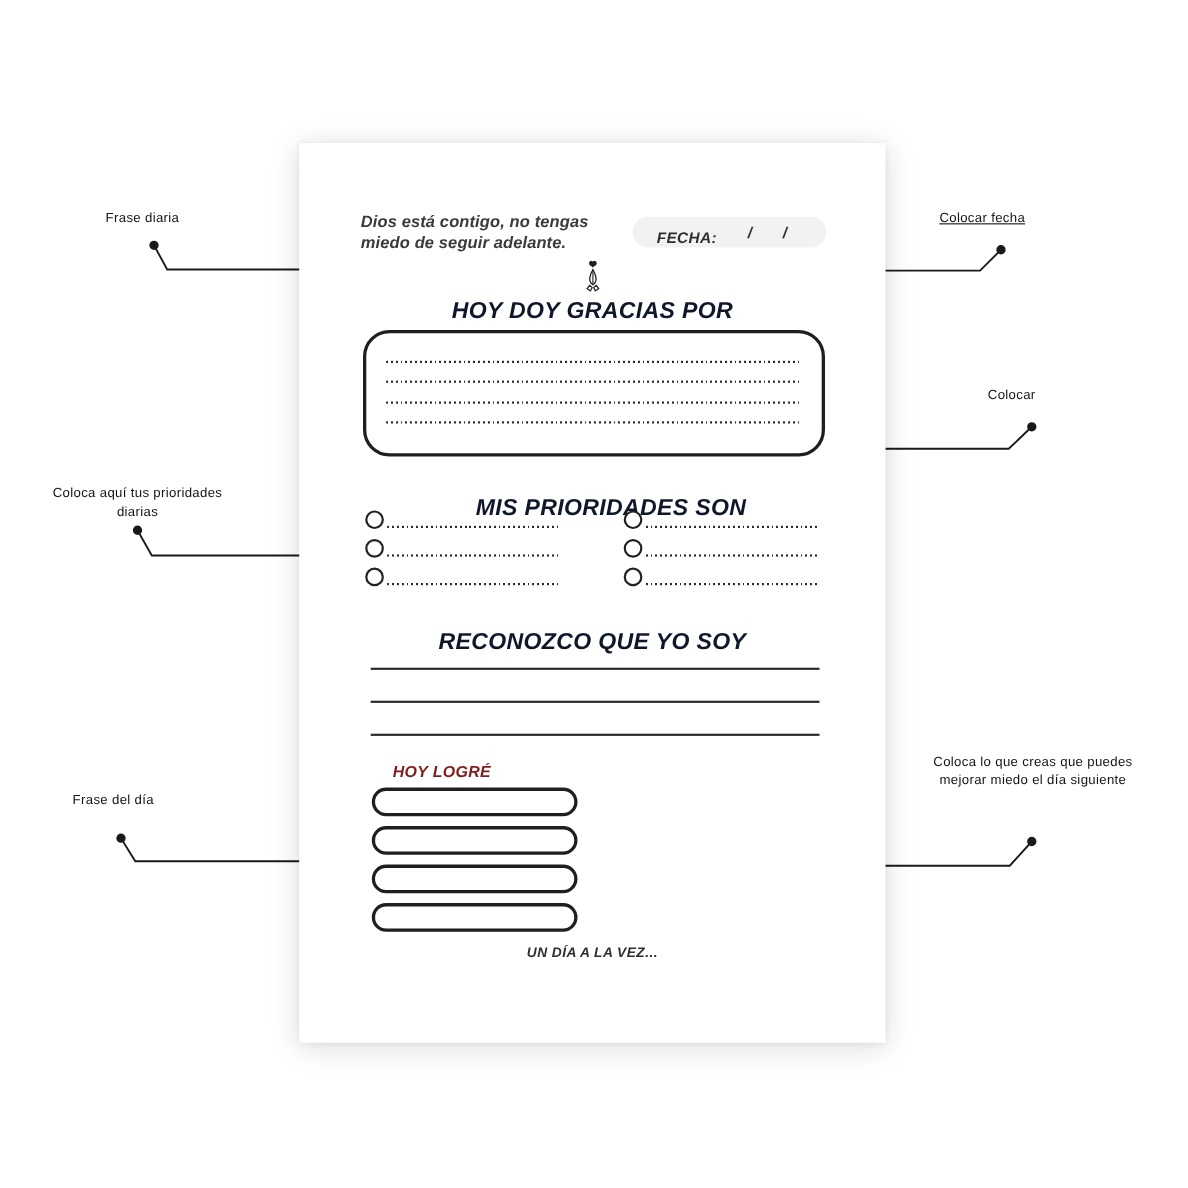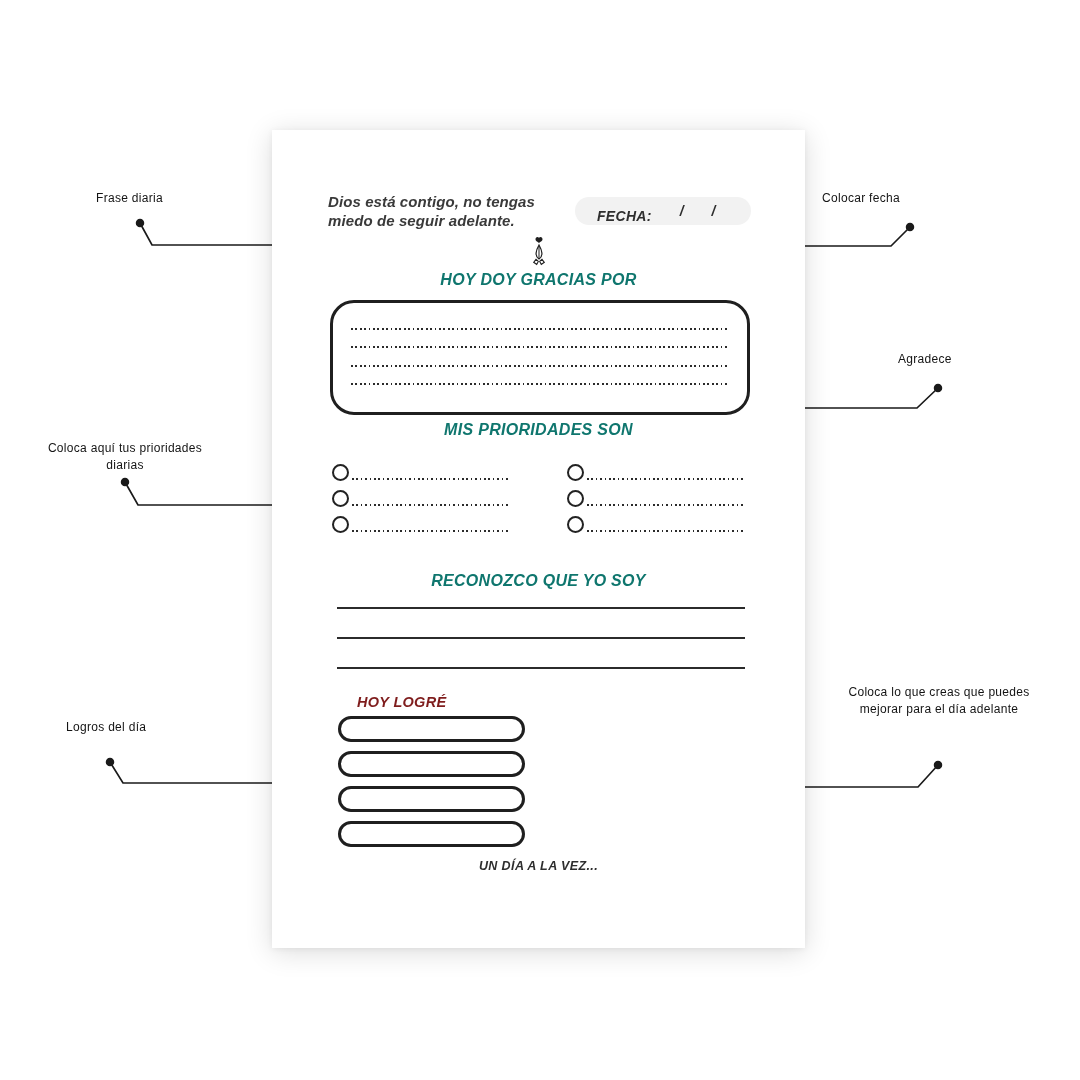--- a/index.html
+++ b/index.html
@@ -6,21 +6,21 @@
   html, body { width: 1080px; height: 1080px; background: #ffffff; overflow: hidden; }
   body { font-family: "Liberation Sans", sans-serif; position: relative; }
 
   .canvas { position: absolute; inset: 0; width: 1080px; height: 1080px; background: #ffffff; }
 
   
   .leaders { position: absolute; left: 0; top: 0; width: 1080px; height: 1080px; pointer-events: none; }
   .ann { position: absolute; font-size: 12px; color: #141414; letter-spacing: 0.3px; line-height: 1.4; white-space: nowrap; }
   .ann.wrap { white-space: normal; text-align: center; }
   .ann-frase    { left: 96px;  top: 190px; }
-  .ann-fecha    { left: 822px; top: 190px; }
+  .ann-fecha    { left: 854px; top: 190px; text-decoration: underline; }
   .ann-agradece { left: 898px; top: 351px; }
   .ann-prior    { left: 35px;  top: 440px; width: 180px; line-height: 1.42; }
   .ann-logros   { left: 66px;  top: 719px; }
   .ann-mejorar  { left: 846px; top: 684px; width: 186px; line-height: 1.38; }
 
   
   .page {
     position: absolute; left: 272px; top: 130px; width: 533px; height: 818px;
     background: #ffffff;
     box-shadow: 0 4px 26px rgba(0,0,0,0.14), 0 1px 6px rgba(0,0,0,0.06);
@@ -39,24 +39,24 @@
     background: #f2f2f2; border-radius: 14px;
     display: flex; align-items: center;
   }
   .date-label { font-weight: bold; font-style: italic; font-size: 14px; color: #2e2e2e; margin-left: 22px; letter-spacing: 0.3px; margin-top: 10px; }
   .date-sep { font-weight: bold; font-style: italic; font-size: 14px; color: #2e2e2e; margin-left: 28px; }
 
   .icon-wrap { position: absolute; left: 50%; top: 106px; transform: translateX(-50%); width: 20px; height: 32px; }
 
   .sec-heading {
     position: absolute; left: 0; width: 100%; text-align: center;
-    font-weight: bold; font-style: italic; font-size: 16px; color: #0f766e; letter-spacing: 0.3px;
+    font-weight: bold; font-style: italic; font-size: 21px; color: #0f172a; letter-spacing: 0.3px;
   }
   .h-gratitude { top: 141px; }
-  .h-priorities { top: 291px; }
+  .h-priorities { top: 320px; margin-left: 17px; }
   .h-identity { top: 442px; }
 
   .dotline {
     height: 2px;
     background-image: repeating-linear-gradient(to right, #2b2b2b 0 1.7px, transparent 1.7px 4.4px);
   }
 
   .gratitude-box {
     position: absolute; left: 58px; top: 170px; width: 420px; height: 115px;
     border: 3px solid #1f1f1f; border-radius: 24px;
@@ -126,24 +126,24 @@
       <circle cx="295" cy="782" r="3.4"></circle>
     </g>
     <g stroke="#1a1a1a" stroke-width="1.7" fill="#1a1a1a">
       <circle cx="938" cy="765" r="3.4"></circle>
       <polyline points="938,765 918,787 762,787" fill="none"></polyline>
     </g>
   </svg>
 
   <div class="ann ann-frase">Frase diaria</div>
   <div class="ann ann-fecha">Colocar fecha</div>
-  <div class="ann ann-agradece">Agradece</div>
+  <div class="ann ann-agradece">Colocar</div>
   <div class="ann wrap ann-prior">Coloca aquí tus prioridades diarias</div>
-  <div class="ann ann-logros">Logros del día</div>
-  <div class="ann wrap ann-mejorar">Coloca lo que creas que puedes mejorar para el día adelante</div>
+  <div class="ann ann-logros">Frase del día</div>
+  <div class="ann wrap ann-mejorar">Coloca lo que creas que puedes mejorar miedo el día siguiente</div>
 
   <div class="page">
 
     <div class="quote">Dios está contigo, no tengas miedo de seguir adelante.</div>
 
     <div class="date-pill">
       <span class="date-label">FECHA:</span>
       <span class="date-sep">/</span>
       <span class="date-sep">/</span>
     </div>

